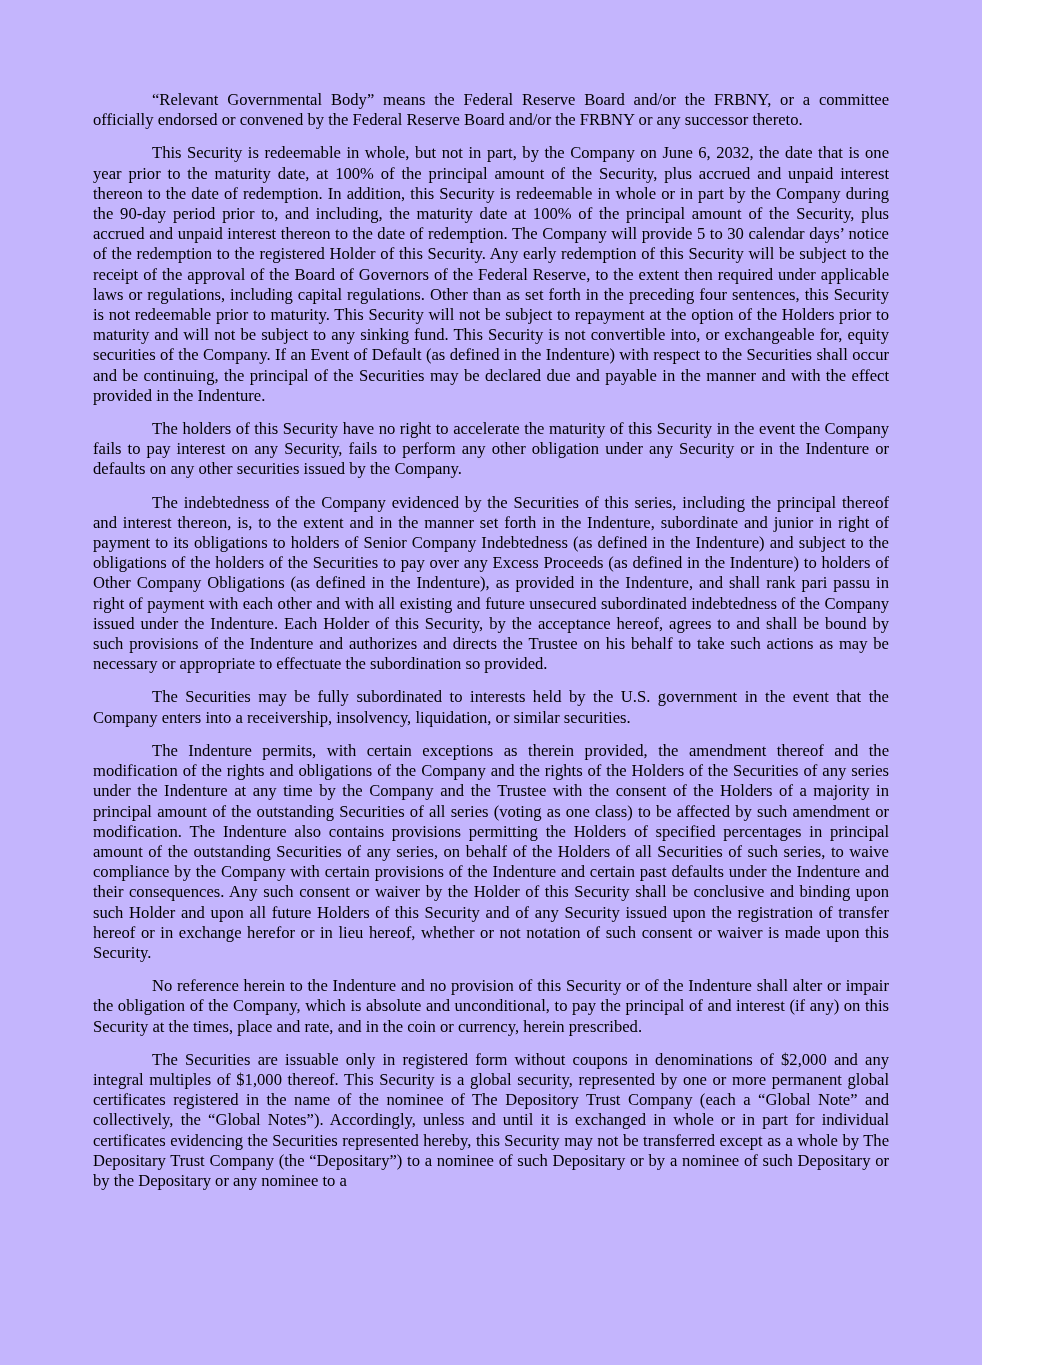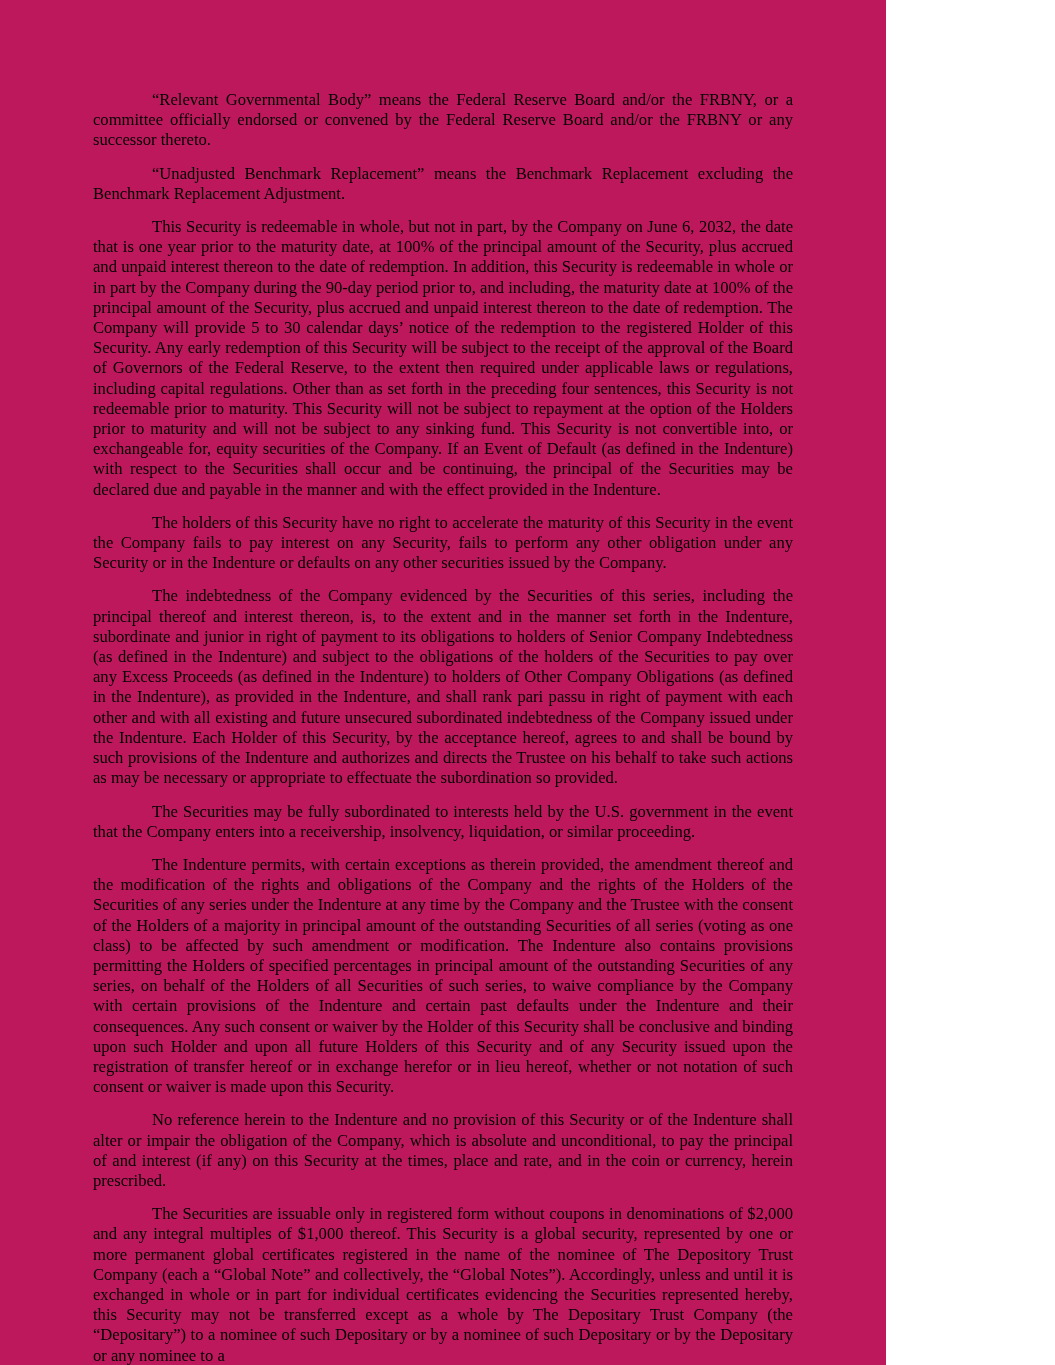--- a/index.html
+++ b/index.html
@@ -1,44 +1,43 @@
 <!DOCTYPE html>
 <html><head>
   <meta charset="utf-8">
   <style>
     html, body {
       margin: 0;
       padding: 0;
       background: #ffffff;
     }
     .page {
-      width: 886px;
+      width: 982px;
       height: 1365px;
       box-sizing: border-box;
       padding: 90px 93px 40px 93px;
-      background: #be185d;
+      background: #c4b5fd;
       color: #000000;
       font-family: "Liberation Serif", "DejaVu Serif", serif;
       font-size: 16.6px;
       line-height: 20.2px;
       overflow: hidden;
     }
     .page p {
       margin: 0 0 13px 0;
       text-indent: 59px;
       text-align: justify;
       hyphens: none;
     }
   </style>
 </head>
 <body>
 
 <div class="page">
   <p>“Relevant Governmental Body” means the Federal Reserve Board and/or the FRBNY, or a committee officially endorsed or convened by the Federal Reserve Board and/or the FRBNY or any successor thereto.</p>
-  <p>“Unadjusted Benchmark Replacement” means the Benchmark Replacement excluding the Benchmark Replacement Adjustment.</p>
   <p>This Security is redeemable in whole, but not in part, by the Company on June 6, 2032, the date that is one year prior to the maturity date, at 100% of the principal amount of the Security, plus accrued and unpaid interest thereon to the date of redemption. In addition, this Security is redeemable in whole or in part by the Company during the 90-day period prior to, and including, the maturity date at 100% of the principal amount of the Security, plus accrued and unpaid interest thereon to the date of redemption. The Company will provide 5 to 30 calendar days’ notice of the redemption to the registered Holder of this Security. Any early redemption of this Security will be subject to the receipt of the approval of the Board of Governors of the Federal Reserve, to the extent then required under applicable laws or regulations, including capital regulations. Other than as set forth in the preceding four sentences, this Security is not redeemable prior to maturity. This Security will not be subject to repayment at the option of the Holders prior to maturity and will not be subject to any sinking fund. This Security is not convertible into, or exchangeable for, equity securities of the Company. If an Event of Default (as defined in the Indenture) with respect to the Securities shall occur and be continuing, the principal of the Securities may be declared due and payable in the manner and with the effect provided in the Indenture.</p>
   <p>The holders of this Security have no right to accelerate the maturity of this Security in the event the Company fails to pay interest on any Security, fails to perform any other obligation under any Security or in the Indenture or defaults on any other securities issued by the Company.</p>
   <p>The indebtedness of the Company evidenced by the Securities of this series, including the principal thereof and interest thereon, is, to the extent and in the manner set forth in the Indenture, subordinate and junior in right of payment to its obligations to holders of Senior Company Indebtedness (as defined in the Indenture) and subject to the obligations of the holders of the Securities to pay over any Excess Proceeds (as defined in the Indenture) to holders of Other Company Obligations (as defined in the Indenture), as provided in the Indenture, and shall rank pari passu in right of payment with each other and with all existing and future unsecured subordinated indebtedness of the Company issued under the Indenture. Each Holder of this Security, by the acceptance hereof, agrees to and shall be bound by such provisions of the Indenture and authorizes and directs the Trustee on his behalf to take such actions as may be necessary or appropriate to effectuate the subordination so provided.</p>
-  <p>The Securities may be fully subordinated to interests held by the U.S. government in the event that the Company enters into a receivership, insolvency, liquidation, or similar proceeding.</p>
+  <p>The Securities may be fully subordinated to interests held by the U.S. government in the event that the Company enters into a receivership, insolvency, liquidation, or similar securities.</p>
   <p>The Indenture permits, with certain exceptions as therein provided, the amendment thereof and the modification of the rights and obligations of the Company and the rights of the Holders of the Securities of any series under the Indenture at any time by the Company and the Trustee with the consent of the Holders of a majority in principal amount of the outstanding Securities of all series (voting as one class) to be affected by such amendment or modification. The Indenture also contains provisions permitting the Holders of specified percentages in principal amount of the outstanding Securities of any series, on behalf of the Holders of all Securities of such series, to waive compliance by the Company with certain provisions of the Indenture and certain past defaults under the Indenture and their consequences. Any such consent or waiver by the Holder of this Security shall be conclusive and binding upon such Holder and upon all future Holders of this Security and of any Security issued upon the registration of transfer hereof or in exchange herefor or in lieu hereof, whether or not notation of such consent or waiver is made upon this Security.</p>
   <p>No reference herein to the Indenture and no provision of this Security or of the Indenture shall alter or impair the obligation of the Company, which is absolute and unconditional, to pay the principal of and interest (if any) on this Security at the times, place and rate, and in the coin or currency, herein prescribed.</p>
   <p>The Securities are issuable only in registered form without coupons in denominations of $2,000 and any integral multiples of $1,000 thereof. This Security is a global security, represented by one or more permanent global certificates registered in the name of the nominee of The Depository Trust Company (each a “Global Note” and collectively, the “Global Notes”). Accordingly, unless and until it is exchanged in whole or in part for individual certificates evidencing the Securities represented hereby, this Security may not be transferred except as a whole by The Depositary Trust Company (the “Depositary”) to a nominee of such Depositary or by a nominee of such Depositary or by the Depositary or any nominee to a</p>
 </div>
 
 </body></html>

